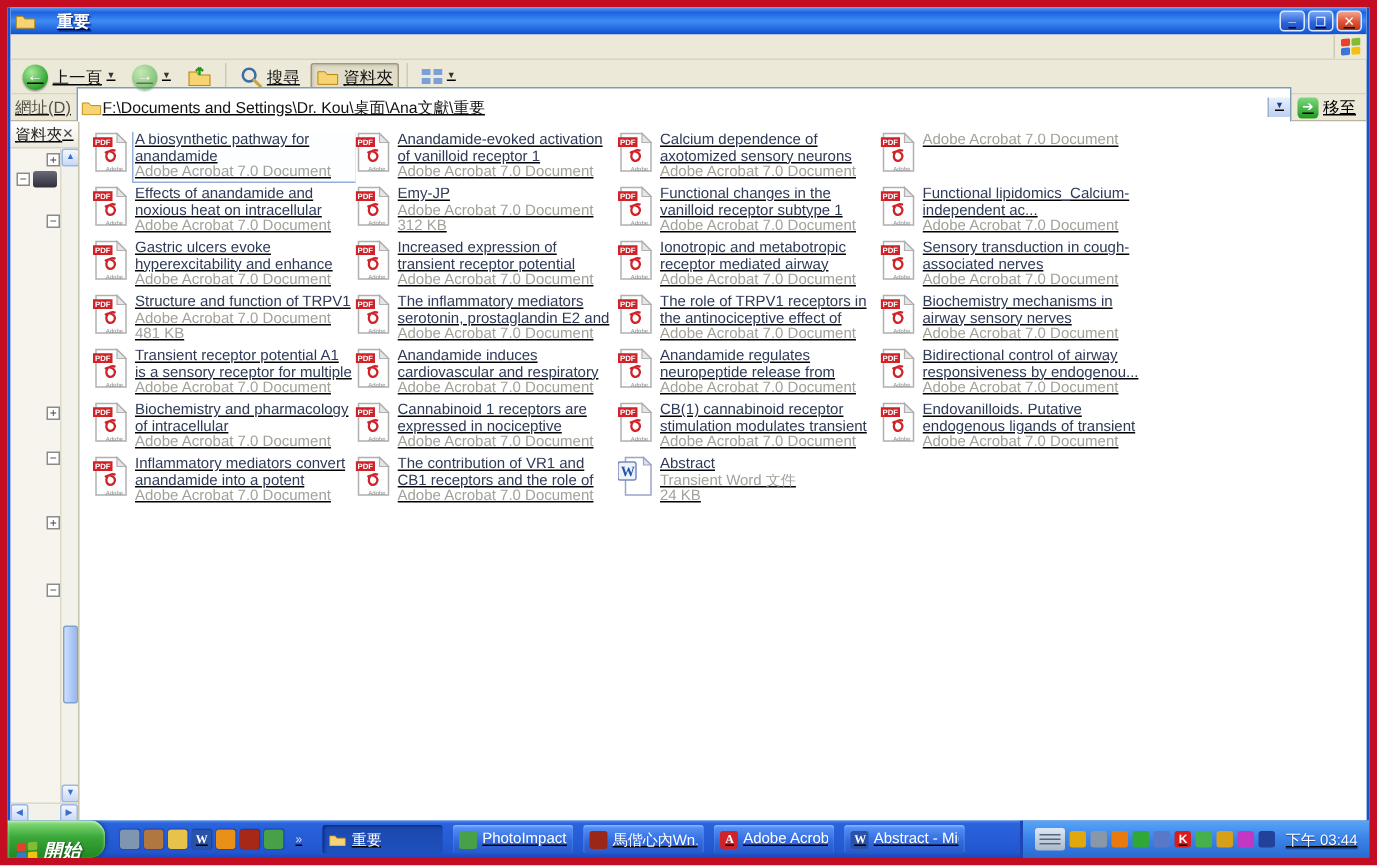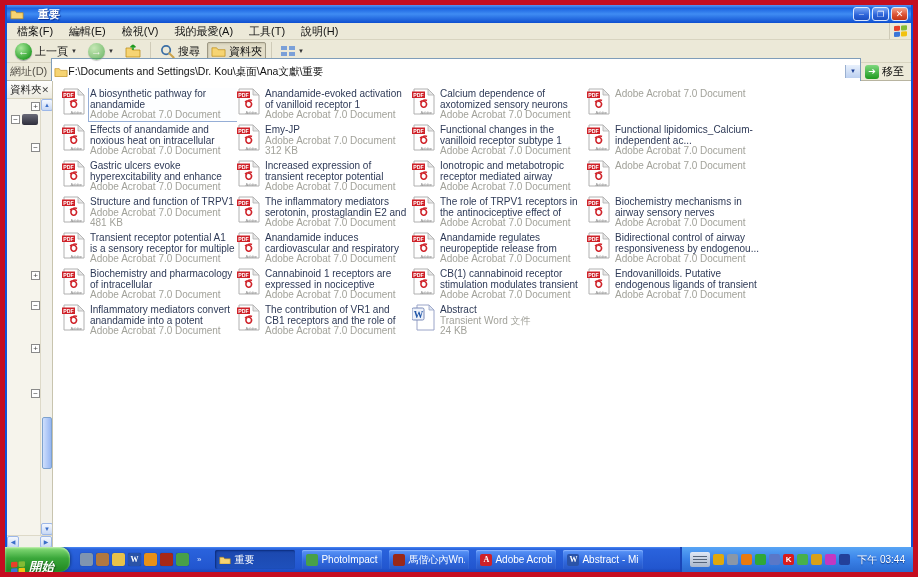--- a/index.html
+++ b/index.html
@@ -1,20 +1,20 @@
 <!DOCTYPE html>
 <html><head>
 <meta charset="utf-8">
 <style>
   * { margin:0; padding:0; box-sizing:border-box; }
   html,body { width:918px; height:577px; overflow:hidden; }
   body { font-family:"Liberation Sans","DejaVu Sans",sans-serif; font-size:11px; }
 
   #screen { position:relative; width:918px; height:577px; background:#c40d20; padding:5px; }
-  #desktop { position:relative; width:908px; height:567px; display:flex; flex-direction:column; background:#3a6ea5; }
+  #desktop { position:relative; width:908px; height:567px; display:flex; flex-direction:column; background:#3a6ea5;text-decoration:underline; }
 
   
   #window { flex:1; display:flex; flex-direction:column; border-left:2px solid #0f53d7; border-right:2px solid #0f53d7; overflow:hidden; background:#ece9d8; }
 
   #titlebar { height:18px; background:linear-gradient(180deg,#5a96f0 0%,#1b63e0 18%,#3f8cf3 50%,#0f4fd0 100%); display:flex; align-items:center; padding:0 3px; color:#fff; }
   #titlebar .ticon { width:14px; height:12px; margin-right:4px; display:inline-flex; }
   #titlebar .ttext { font-weight:bold; font-size:11px; text-shadow:1px 1px 1px #00268c; flex:1; }
   .winbtn { width:17px; height:14px; margin-left:2px; border:1px solid #dce8ff; border-radius:3px; color:#fff; font-size:9px; line-height:12px; text-align:center; font-weight:bold; }
   .btn-min, .btn-rest { background:linear-gradient(180deg,#79a6f5,#2a62d8 60%,#1c4fc0); }
   .btn-close { background:linear-gradient(180deg,#f2a38c,#dd5335 55%,#c23415); }
@@ -108,21 +108,20 @@
               <path d="M1 3h5l1.5 2H15v7H1z" fill="#f6d473" stroke="#b8860b" stroke-width=".7"></path>
             </svg>
       </span>
       <span class="ttext">重要</span>
       <span class="winbtn btn-min"></span>
       <span class="winbtn btn-rest"></span>
       <span class="winbtn btn-close"></span>
     </div>
 
     <div id="menubar">
-      <span id="menu-items"><span class="menu-item">檔案(F)</span><span class="menu-item">編輯(E)</span><span class="menu-item">檢視(V)</span><span class="menu-item">我的最愛(A)</span><span class="menu-item">工具(T)</span><span class="menu-item">說明(H)</span></span>
       <span id="menu-spacer"></span>
       <span id="xp-logo-box">
         <svg viewBox="0 0 13 14" width="13">
               <g transform="skewY(-4)">
                 <rect x="0" y="2" width="6" height="5" rx="1" fill="#e8402a"></rect>
                 <rect x="7" y="2" width="6" height="5" rx="1" fill="#83bb34"></rect>
                 <rect x="0" y="8" width="6" height="5" rx="1" fill="#3a76d8"></rect>
                 <rect x="7" y="8" width="6" height="5" rx="1" fill="#f2c211"></rect>
               </g>
             </svg>
@@ -605,20 +604,21 @@
   <div class="tile">
     <span class="ticon"><svg width="23" height="27" viewBox="0 0 23 27">
                     <path d="M2 1h14l6 6v19H2z" fill="#fefefe" stroke="#b0b0b0"></path>
                     <path d="M16 1l6 6h-6z" fill="#e6e6e6" stroke="#b0b0b0" stroke-width=".8"></path>
                     <rect x="0" y="3.5" width="13" height="6.5" fill="#cf2229"></rect>
                     <text x="1.3" y="8.8" font-size="5.2" font-weight="bold" fill="#fff" font-family="Liberation Sans,sans-serif">PDF</text>
                     <path d="M8 14c4-3 8 1 6 4-1.5 2-4.5 1.5-5-1-.7-3.5 3-6 6-4.5" fill="none" stroke="#cf2229" stroke-width="1.5"></path>
                     <text x="8.5" y="25.8" font-size="4" fill="#888" font-family="Liberation Sans,sans-serif">Adobe</text>
                   </svg></span>
     <span class="ttext">
+      <span class="ttitle">Sensory transduction in cough-associated nerves</span>
       <span class="tsub">Adobe Acrobat 7.0 Document</span>
 
     </span>
   </div>
 
   <div class="tile">
     <span class="ticon"><svg width="23" height="27" viewBox="0 0 23 27">
                     <path d="M2 1h14l6 6v19H2z" fill="#fefefe" stroke="#b0b0b0"></path>
                     <path d="M16 1l6 6h-6z" fill="#e6e6e6" stroke="#b0b0b0" stroke-width=".8"></path>
                     <rect x="0" y="3.5" width="13" height="6.5" fill="#cf2229"></rect>

